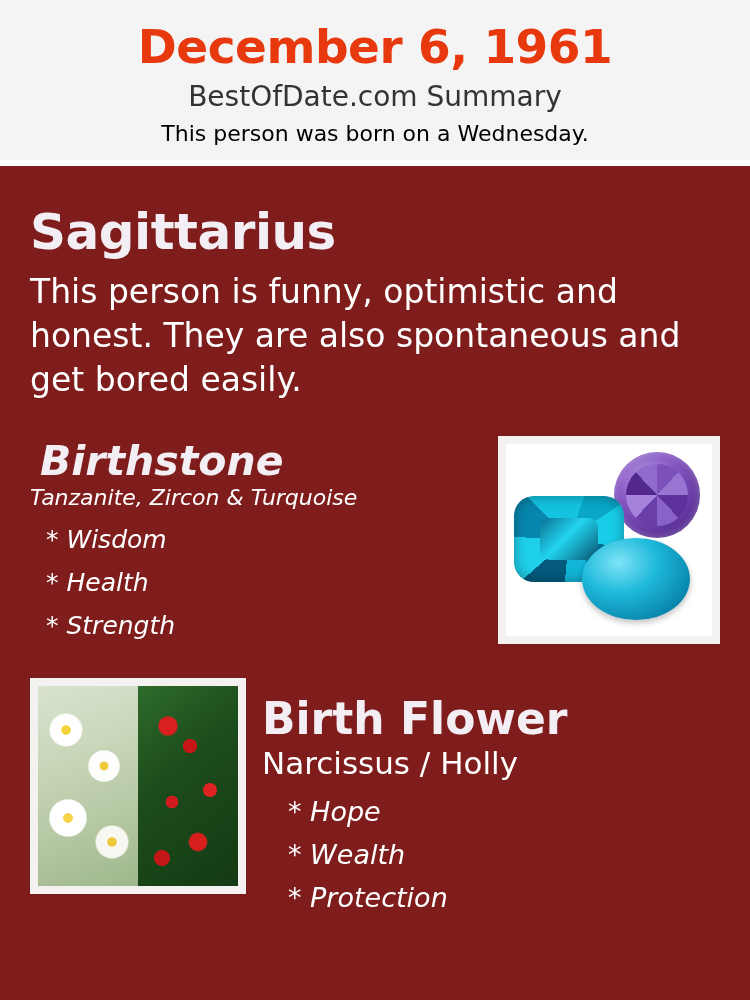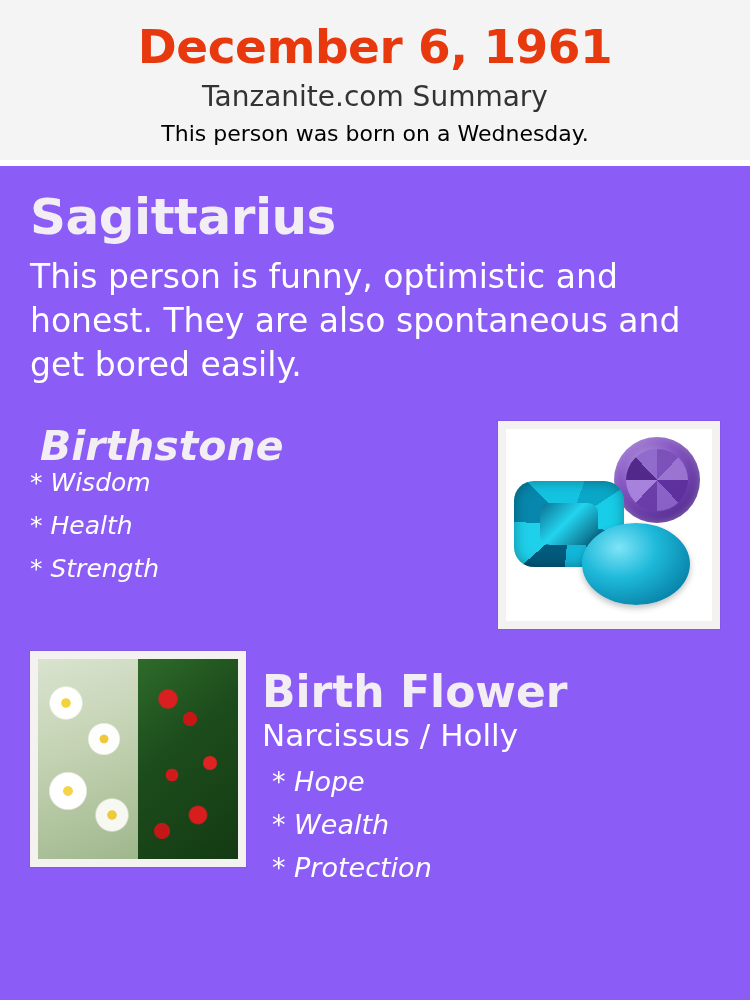--- a/index.html
+++ b/index.html
@@ -51,23 +51,23 @@
   }
 
   .divider {
     height: 6px;
     background: #ffffff;
     width: 100%;
   }
 
   
   .body-panel {
-    background: #8b5cf6;
+    background: #7f1d1d;
     flex: 1;
-    padding: 25px 30px 0 30px;
+    padding: 40px 30px 0 30px;
     box-sizing: border-box;
     color: #ffffff;
     position: relative;
   }
 
   .zodiac-name {
     font-size: 50px;
     font-weight: bold;
     color: #f2eef4;
     line-height: 1.05;
@@ -101,21 +101,21 @@
     margin: 0 0 2px 10px;
   }
   .section-sub {
     font-size: 22px;
     color: #ffffff;
     margin: 0 0 14px 0;
     line-height: 1.2;
   }
   .bullets {
     list-style: none;
-    margin: 0;
+    margin: 16px;
     padding: 0;
   }
   .bullets li {
     font-size: 25px;
     color: #ffffff;
     line-height: 1.0;
     margin-bottom: 18px;
   }
 
   .photo-frame {
@@ -275,34 +275,35 @@
     font-style: italic;
   }
 </style>
 </head>
 <body>
 
 <div class="page">
 
   <div class="header">
     <div class="header-date">December 6, 1961</div>
-    <div class="header-site">Tanzanite.com Summary</div>
+    <div class="header-site">BestOfDate.com Summary</div>
     <div class="header-born">This person was born on a Wednesday.</div>
   </div>
 
   <div class="divider"></div>
 
   <div class="body-panel">
 
     <div class="zodiac-name">Sagittarius</div>
     <div class="zodiac-desc">This person is funny, optimistic and honest. They are also spontaneous and get bored easily.</div>
 
     <div class="stone-row">
       <div class="stone-left">
         <div class="section-title">Birthstone</div>
+        <div class="section-sub">Tanzanite, Zircon &amp; Turquoise</div>
         <ul class="bullets">
           <li>* Wisdom</li>
           <li>* Health</li>
           <li>* Strength</li>
         </ul>
       </div>
       <div class="photo-frame stone-photo-frame">
         <div class="stone-photo">
           <div class="gem-tanzanite"></div>
           <div class="gem-zircon"></div>

